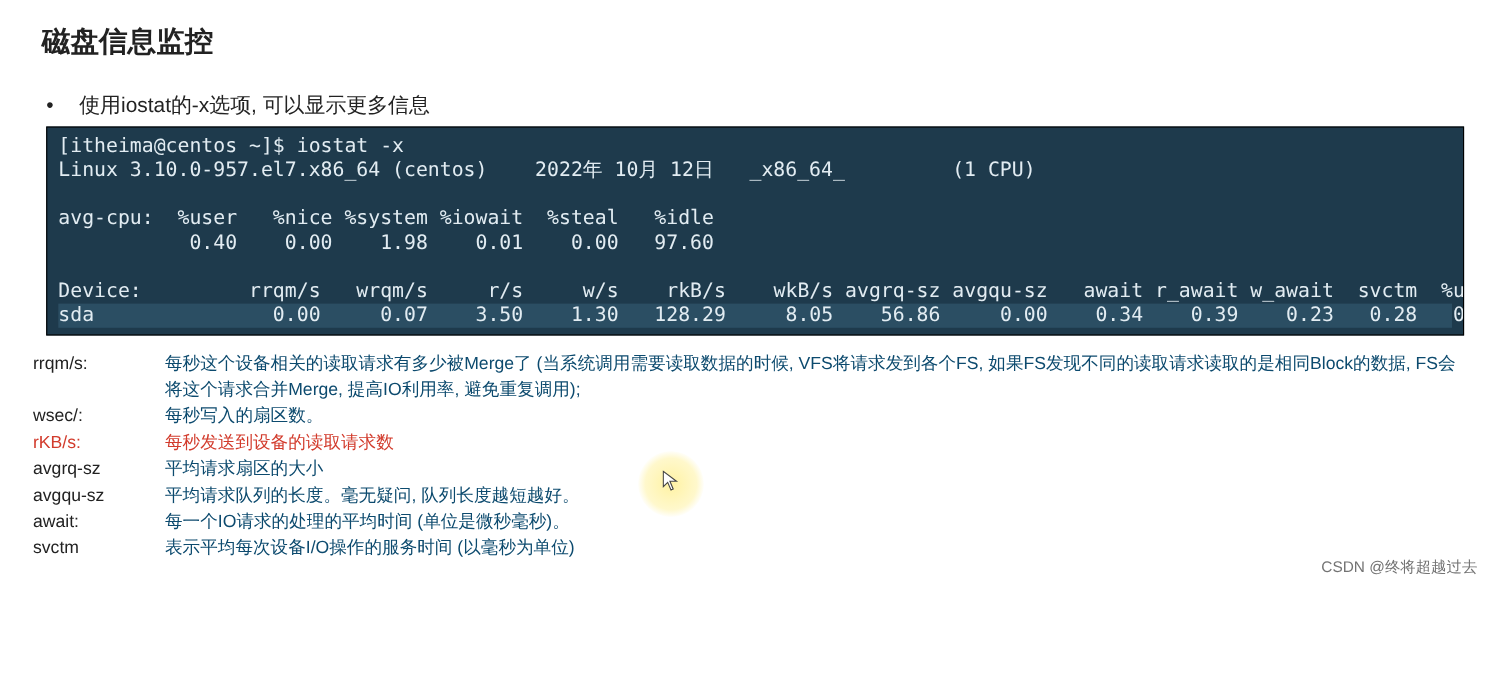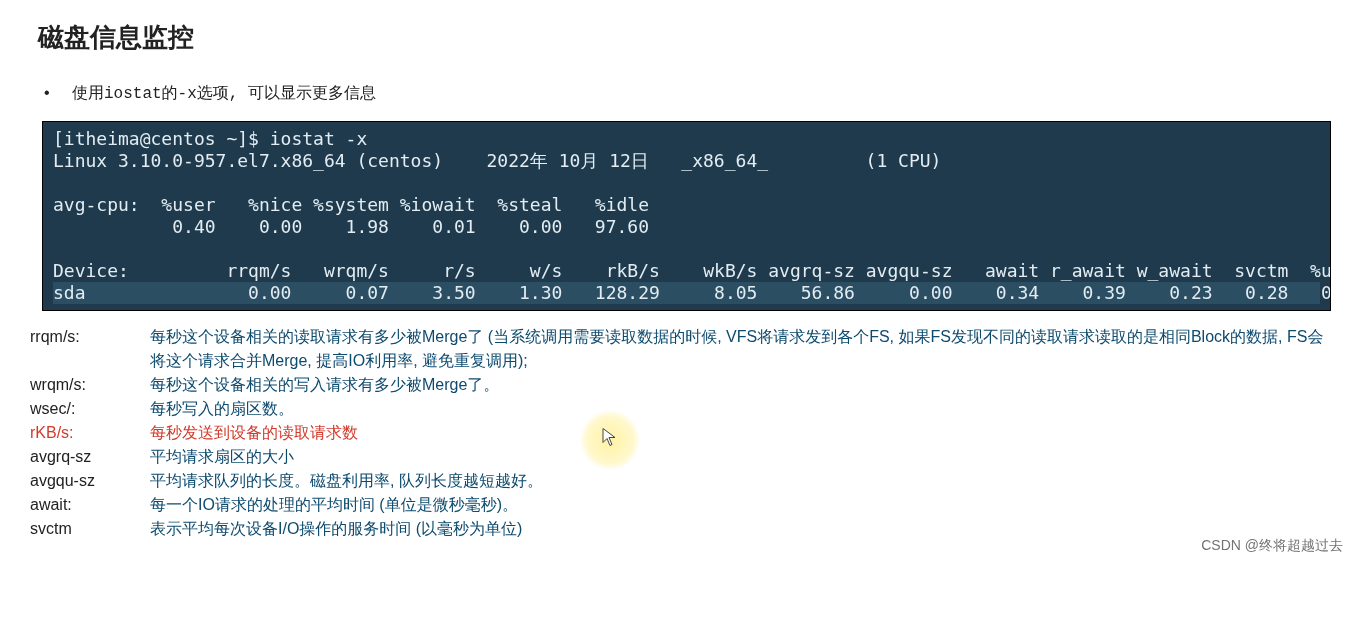--- a/index.html
+++ b/index.html
@@ -15,23 +15,22 @@
     padding: 20px 30px 20px 30px;
     position: relative;
   }
   h2.section-title {
     font-size: 26px;
     font-weight: 700;
     margin: 0 0 28px 8px;
     color: #222;
   }
   .bullet-line {
-    font-size: 16px;
-    margin: 0 0 17px 12px;
-    font-family: Liberation Mono, monospace;
+    font-size: 19px;
+    margin: 0 0 6px 12px;
   }
   .bullet-line .dot {
     display: inline-block;
     width: 30px;
   }
   .terminal {
     background: #1e3a4c;
     color: #e2ecf2;
     font-family: "Consolas", "Menlo", monospace;
     font-size: 18px;
@@ -108,38 +107,34 @@
 
 <span>Device:         rrqm/s   wrqm/s     r/s     w/s    rkB/s    wkB/s avgrq-sz avgqu-sz   await r_await w_await  svctm  %util</span>
 <span class="lastrow">sda               0.00     0.07    3.50    1.30   128.29     8.05    56.86     0.00    0.34    0.39    0.23   0.28   0.13</span></div>
 
   <div class="desc-block" id="defs">
       <div class="desc-row wrap-row">
         <div class="desc-label">rrqm/s:</div>
         <div class="desc-text">每秒这个设备相关的读取请求有多少被Merge了 (当系统调用需要读取数据的时候, VFS将请求发到各个FS, 如果FS发现不同的读取请求读取的是相同Block的数据, FS会将这个请求合并Merge, 提高IO利用率, 避免重复调用);</div>
       </div>
       <div class="desc-row">
-        <div class="desc-label">wrqm/s:</div>
-        <div class="desc-text">每秒这个设备相关的写入请求有多少被Merge了。</div>
-      </div>
-      <div class="desc-row">
         <div class="desc-label">wsec/:</div>
         <div class="desc-text">每秒写入的扇区数。</div>
       </div>
       <div class="desc-row">
         <div class="desc-label red">rKB/s:</div>
         <div class="desc-text red">每秒发送到设备的读取请求数</div>
       </div>
       <div class="desc-row">
         <div class="desc-label">avgrq-sz</div>
         <div class="desc-text">平均请求扇区的大小</div>
       </div>
       <div class="desc-row">
         <div class="desc-label">avgqu-sz</div>
-        <div class="desc-text">平均请求队列的长度。磁盘利用率, 队列长度越短越好。</div>
+        <div class="desc-text">平均请求队列的长度。毫无疑问, 队列长度越短越好。</div>
       </div>
       <div class="desc-row">
         <div class="desc-label">await:</div>
         <div class="desc-text">每一个IO请求的处理的平均时间 (单位是微秒毫秒)。</div>
       </div>
       <div class="desc-row">
         <div class="desc-label">svctm</div>
         <div class="desc-text">表示平均每次设备I/O操作的服务时间 (以毫秒为单位)</div>
       </div>
     </div>

